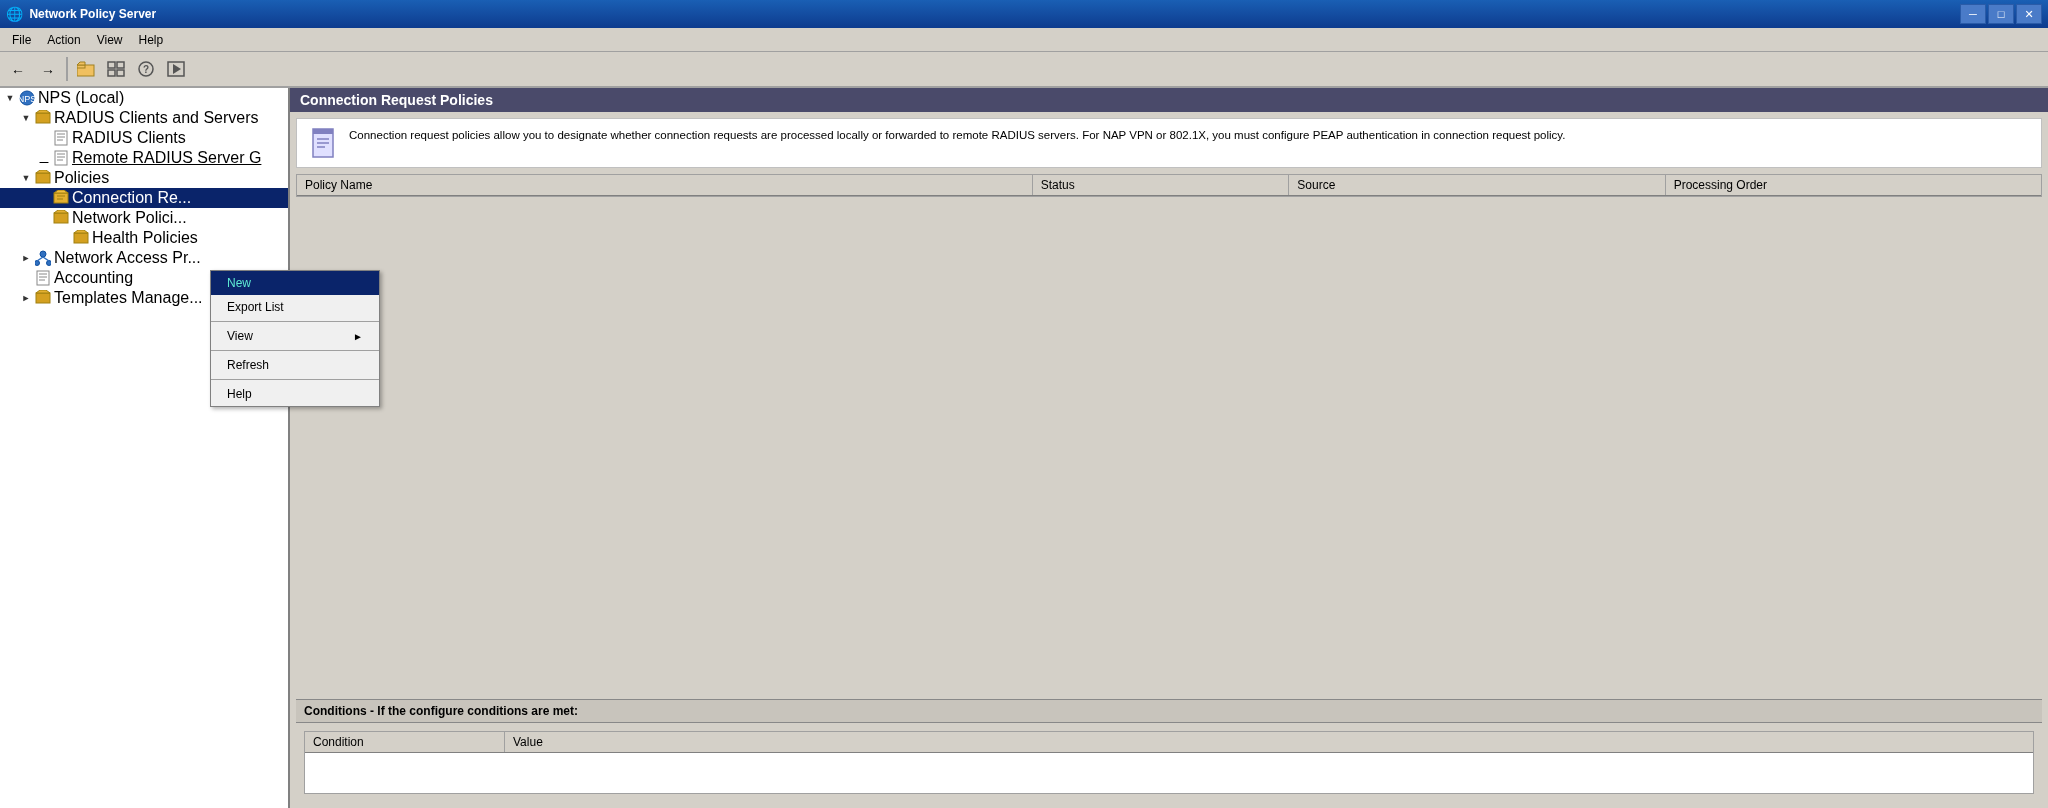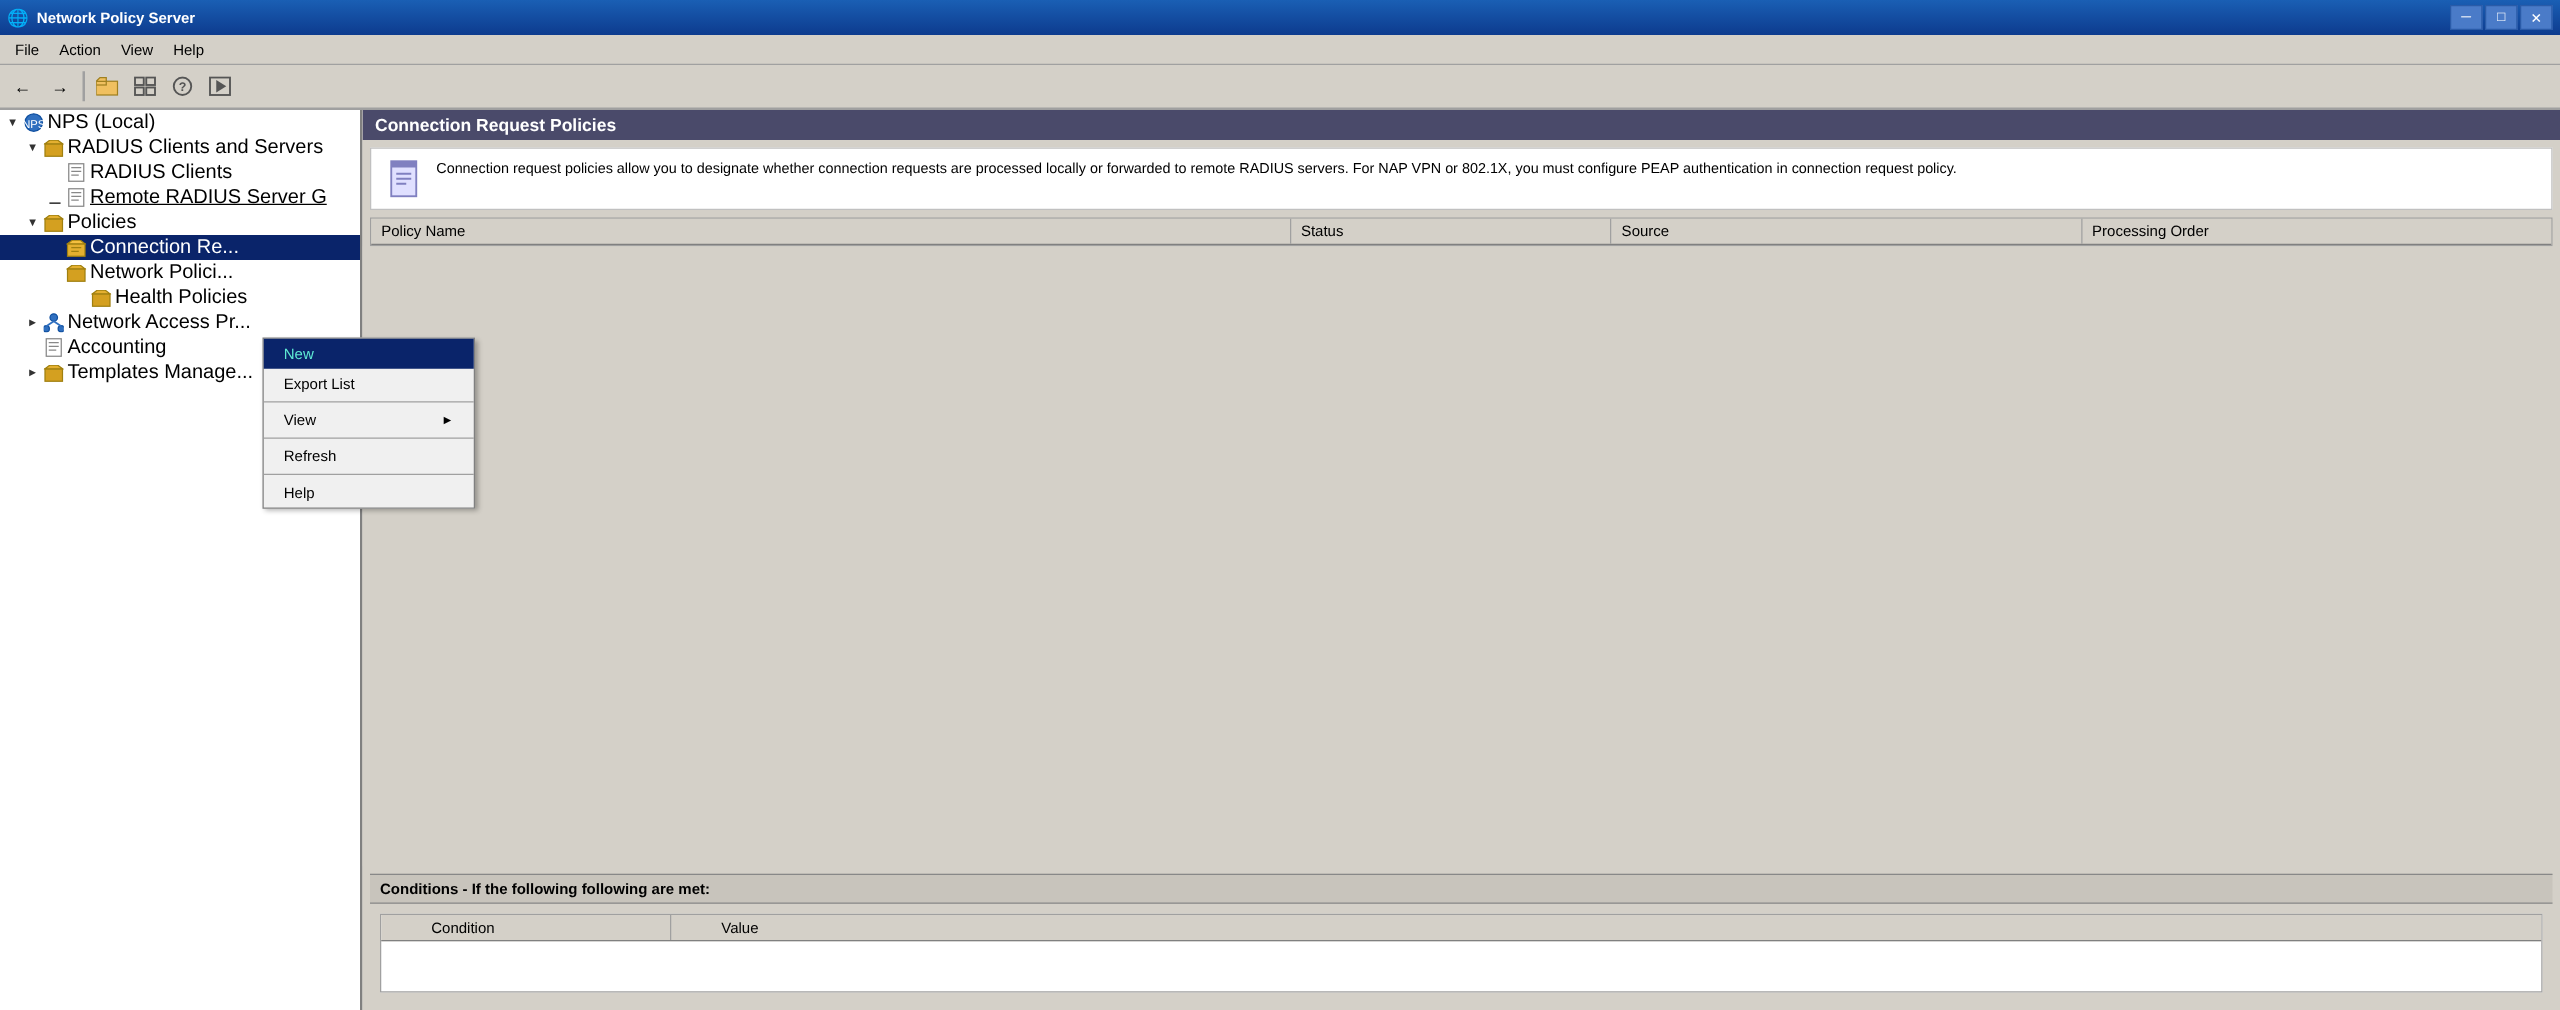--- a/index.html
+++ b/index.html
@@ -124,21 +124,21 @@
       align-items: center;
       justify-content: center;
       font-size: 9px;
       color: #333;
       flex-shrink: 0;
     }
     .tree-icon {
       width: 18px;
       height: 16px;
       display: flex;
-      align-items: flex-end;
+      align-items: flex-start;
       justify-content: center;
       flex-shrink: 0;
       font-size: 12px;
     }
     .tree-label {
       padding-left: 2px;
       font-size: 16px;
     }
 
     
@@ -228,21 +228,20 @@
     }
     .conditions-header {
       display: flex;
       background: #d4d0c8;
       border-bottom: 1px solid #808080;
     }
     .cond-col {
       padding: 3px 8px;
       font-size: 12px;
       border-right: 1px solid #a0a0a0;
-      margin-left: 32px;
     }
     .cond-col:last-child { border-right: none; }
 
     
     #context-menu {
       position: absolute;
       left: 210px;
       top: 270px;
       width: 170px;
       background: #f0f0f0;
@@ -486,21 +485,21 @@
         <div class="table-col table-col-status">Status</div>
         <div class="table-col table-col-source">Source</div>
         <div class="table-col table-col-order">Processing Order</div>
       </div>
     </div>
 
     <div style="flex:1; background:#d4d0c8; min-height:80px;"></div>
 
     <div style="margin:6px; background:#d4d0c8;">
       <div id="lower-header" style="background:#c8c4bc; padding:4px 8px; border-top:1px solid #888;">
-        <span id="lower-header-text">Conditions - If the following following are met:</span>
+        <span id="lower-header-text">Conditions - If the configure conditions are met:</span>
       </div>
       <div id="conditions-area" style="background:white; border:1px solid #a0a0a0;">
         <div class="conditions-header" style="display:flex; background:#d4d0c8; border-bottom:1px solid #808080;">
           <div class="cond-col" style="width:200px; padding:3px 8px; border-right:1px solid #a0a0a0; font-size:12px;">Condition</div>
           <div class="cond-col" style="flex:1; padding:3px 8px; font-size:12px;">Value</div>
         </div>
         <div style="height:40px;"></div>
       </div>
     </div>
 

